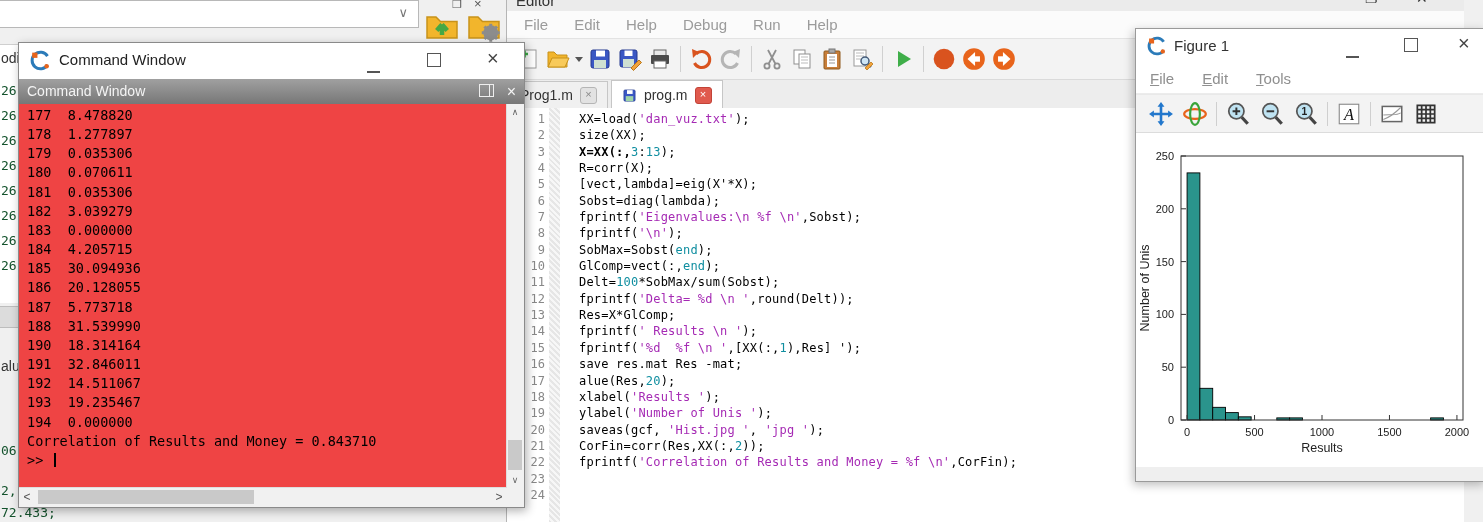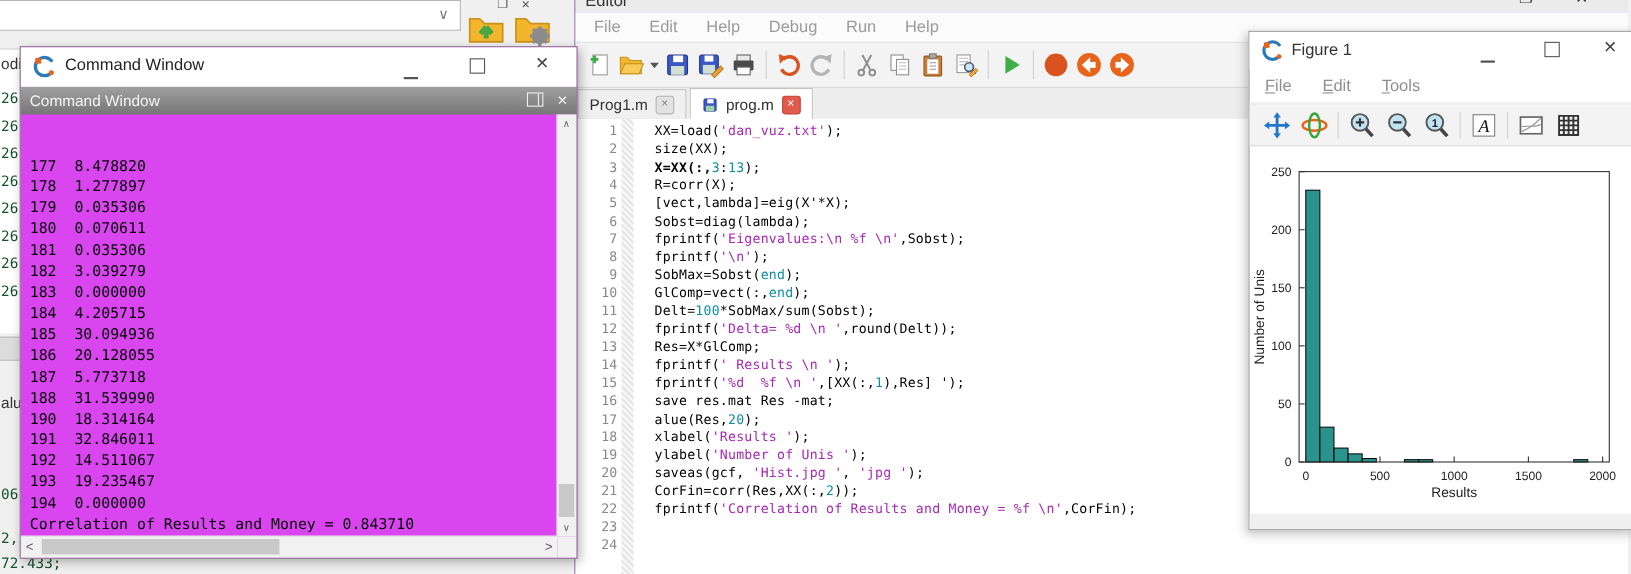--- a/index.html
+++ b/index.html
@@ -15,21 +15,21 @@
   .bg-frag.mono{font-family:"DejaVu Sans Mono",monospace;font-size:13px;}
   .bg-frag.sans{font-family:"Liberation Sans",sans-serif;font-size:14px;color:#333;}
   .bg-icon{position:absolute;top:8px;width:36px;height:36px;}
   .bg-winctl{position:absolute;top:0;color:#555;font-size:11px;line-height:8px;overflow:hidden;height:9px;}
   
   .winbtn{display:inline-block;text-align:center;color:#444;cursor:default;}
   .minbar{display:inline-block;width:13px;height:2px;background:#555;}
   .maxbox{display:inline-block;width:12px;height:12px;border:1.5px solid #555;}
   .closex{font-size:20px;color:#444;font-weight:400;}
   
-  #editor{position:absolute;left:522px;top:0;width:957px;height:522px;background:#6d28d9;
+  #editor{position:absolute;left:506px;top:0;width:957px;height:522px;background:#6d28d9;
           border-left:1px solid #b5b5b5;z-index:1;}
   .ed-titlestrip{position:relative;height:11px;background:#ebebeb;overflow:hidden;}
   .ed-titlestrip .t{position:absolute;left:9px;top:-8px;font-size:15px;color:#333;}
   .ed-titlestrip .ctl{position:absolute;top:-10px;font-size:14px;color:#333;}
   .ed-menubar{height:27px;background:#fbfbfb;border-bottom:1px solid #e3e3e3;display:flex;align-items:center;padding-left:4px;}
   .ed-menubar .mi{padding:0 13px;font-size:15px;color:#9b9b9b;}
   .ed-toolbar{height:40px;background:#f3f3f3;border-bottom:1px solid #dadada;display:flex;align-items:center;padding-left:6px;}
   .tbico{width:30px;height:30px;display:flex;align-items:center;justify-content:center;flex:0 0 auto;}
   .tbico.narrow{width:12px;}
   .tbsep{width:1px;height:26px;background:#d0d0d0;margin:0 5px;flex:0 0 auto;}
@@ -40,36 +40,36 @@
   .tabx{width:15px;height:15px;border-radius:3px;background:#e2e2e2;border:1px solid #b5b5b5;color:#888;
         font-size:11px;line-height:13px;text-align:center;}
   .tabx.red{background:#e05a4e;border-color:#c24337;color:#fff;}
   .ed-code{position:absolute;left:0;top:108px;right:0;bottom:0;background:#fff;overflow:hidden;}
   .gutter-band{position:absolute;left:42px;top:0;bottom:0;width:11px;
                background:repeating-linear-gradient(45deg,#e6e6e6 0 2px,#f7f7f7 2px 4px);}
   .cl{display:flex;height:16.35px;line-height:16.35px;font-family:"DejaVu Sans Mono",monospace;font-size:12px;}
   .cl .ln{width:38px;text-align:right;padding-right:10px;color:#888;flex:0 0 auto;}
   .cl .src{white-space:pre;padding-left:24px;letter-spacing:.2px;}
   
-  #cmdwin{position:absolute;left:18px;top:42px;width:505px;height:464px;background:#d946ef;
+  #cmdwin{position:absolute;left:18px;top:42px;width:505px;height:464px;background:#ef4444;
           border:1px solid #8a8a8a;box-shadow:2px 3px 9px rgba(0,0,0,.3);z-index:2;}
   .cmd-titlebar{position:relative;height:36px;background:#fff;}
   .cmd-titlebar .title{position:absolute;left:40px;top:8px;font-size:15px;color:#222;}
   .cmd-titlebar .logo{position:absolute;left:11px;top:7px;}
   .cmd-titlebar .min{position:absolute;left:348px;top:16px;}
   .cmd-titlebar .max{position:absolute;left:408px;top:10px;}
   .cmd-titlebar .cls{position:absolute;left:468px;top:4px;}
   .cmd-dockbar{position:relative;height:25px;background:linear-gradient(#a0a0a0,#777);color:#f4f4f4;
                font-size:14px;line-height:25px;padding-left:8px;}
   .cmd-dockbar .dockico{position:absolute;right:30px;top:5px;width:13px;height:11px;border:1.5px solid #eee;}
   .cmd-dockbar .dockico::after{content:"";position:absolute;right:3px;top:0;bottom:0;width:1.5px;background:#eee;}
   .cmd-dockbar .dx{position:absolute;right:8px;top:0;font-size:16px;color:#f4f4f4;}
   .cmd-content{position:absolute;left:0;top:61px;right:17px;bottom:19px;overflow:hidden;
                font-family:"DejaVu Sans Mono",monospace;font-size:13.5px;line-height:19.15px;
-               padding:2px 0 0 8px;color:#000;margin-top:36px;}
+               padding:2px 0 0 8px;color:#000;}
   .cmd-content div{white-space:pre;}
   .cursor{display:inline-block;width:1.5px;height:14px;background:#000;vertical-align:-2px;margin-left:3px;}
   .vscroll{position:absolute;right:0;top:61px;bottom:19px;width:17px;background:#f1f1f1;border-left:1px solid #dedede;}
   .vscroll .ar{position:absolute;left:0;width:16px;text-align:center;color:#666;font-size:9px;height:16px;line-height:16px;}
   .vscroll .thumb{position:absolute;left:1px;width:14px;height:30px;bottom:18px;background:#c9c9c9;}
   .hscroll{position:absolute;left:0;bottom:0;right:17px;height:19px;background:#f1f1f1;border-top:1px solid #dedede;}
   .hscroll .ar{position:absolute;top:0;width:16px;height:18px;text-align:center;color:#555;font-size:12px;line-height:18px;}
   .hscroll .thumb{position:absolute;left:19px;top:2px;height:14px;width:216px;background:#c9c9c9;}
   .scorner{position:absolute;right:0;bottom:0;width:17px;height:19px;background:#f1f1f1;}
   

